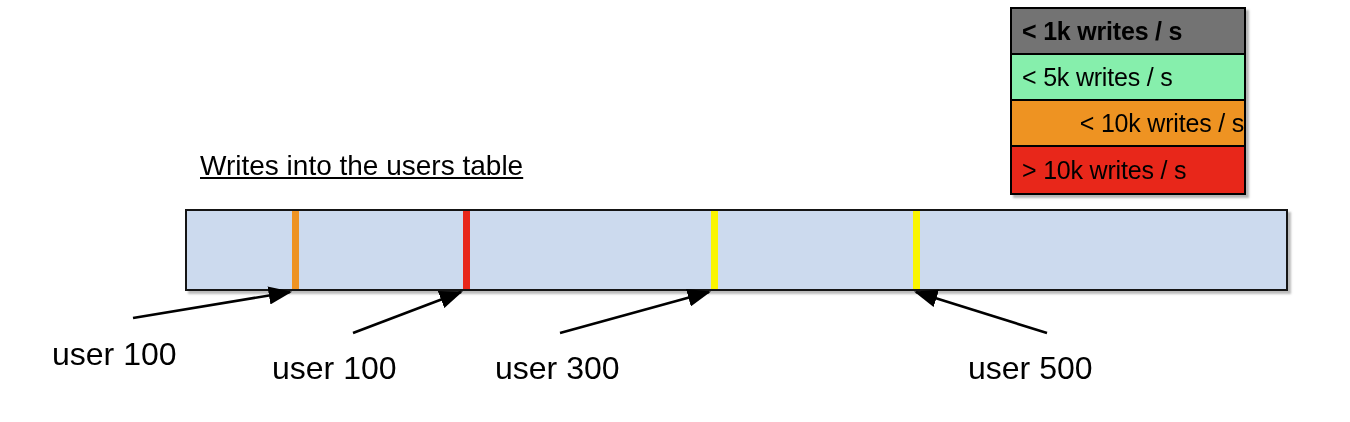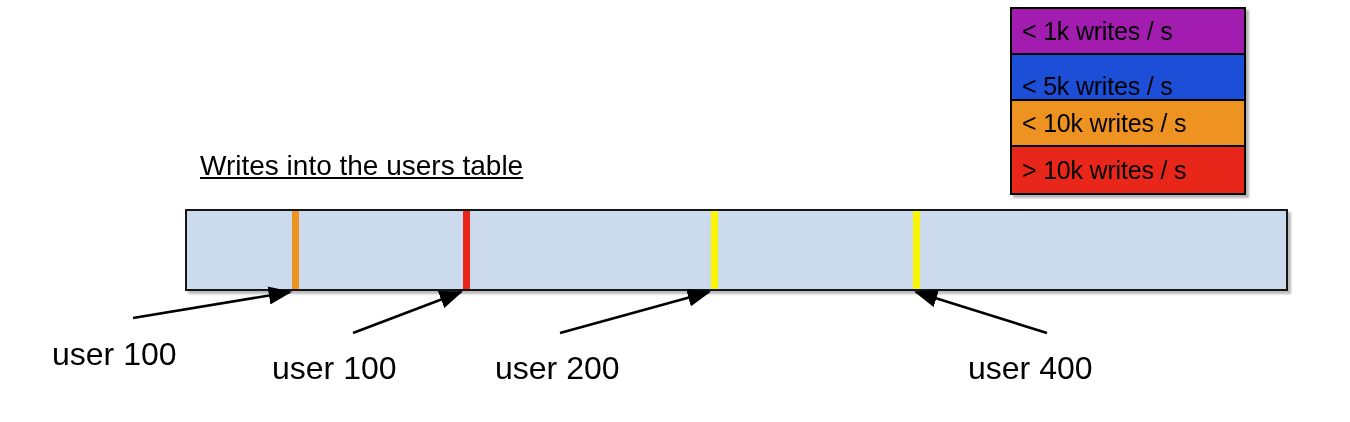--- a/index.html
+++ b/index.html
@@ -84,47 +84,47 @@
     top: 0;
     width: 1350px;
     height: 422px;
     pointer-events: none;
   }
 </style>
 </head>
 <body>
 
 <div id="legend">
-  <div class="legend-row" style="background: #a21caf;">
+  <div class="legend-row" style="background: #737373; font-weight: bold;">
     <span>&lt; 1k writes / s</span>
   </div>
-  <div class="legend-row" style="background: #1d4ed8; align-items: flex-end;">
+  <div class="legend-row" style="background: #86efac;">
     <span>&lt; 5k writes / s</span>
   </div>
-  <div class="legend-row" style="background: rgb(238, 147, 34);">
+  <div class="legend-row" style="background: rgb(238, 147, 34); justify-content: flex-end;">
     <span>&lt; 10k writes / s</span>
   </div>
   <div class="legend-row" style="background: rgb(232, 39, 26);">
     <span>&gt; 10k writes / s</span>
   </div>
 </div>
 
 <div id="chart-title">Writes into the users table</div>
 
 <div id="users-bar" style="background: rgb(204, 218, 238);">
   <div class="bar-stripe" style="background: rgb(238, 147, 34); left: 105px;"></div>
   <div class="bar-stripe" style="background: rgb(232, 39, 26); left: 276px;"></div>
   <div class="bar-stripe" style="background: rgb(250, 245, 0); left: 524px;"></div>
   <div class="bar-stripe" style="background: rgb(250, 245, 0); left: 726px;"></div>
 </div>
 
 <div class="user-label" style="left: 52px; top: 338px;">user 100</div>
 <div class="user-label" style="left: 272px; top: 352px;">user 100</div>
-<div class="user-label" style="left: 495px; top: 352px;">user 200</div>
-<div class="user-label" style="left: 968px; top: 352px;">user 400</div>
+<div class="user-label" style="left: 495px; top: 352px;">user 300</div>
+<div class="user-label" style="left: 968px; top: 352px;">user 500</div>
 
 <svg id="arrow-layer" viewBox="0 0 1350 422" xmlns="http://www.w3.org/2000/svg">
   <defs>
     <marker id="arrowhead" markerWidth="9" markerHeight="7" refX="8.2" refY="3.5" orient="auto" markerUnits="strokeWidth">
       <polygon points="0 0, 9 3.5, 0 7" fill="#000000"></polygon>
     </marker>
   </defs>
   <g id="arrow-group">
       <line x1="133" y1="318" x2="290" y2="292" stroke="#000000" stroke-width="2.6" marker-end="url(#arrowhead)"></line>
       <line x1="353" y1="333" x2="461" y2="292" stroke="#000000" stroke-width="2.6" marker-end="url(#arrowhead)"></line>

